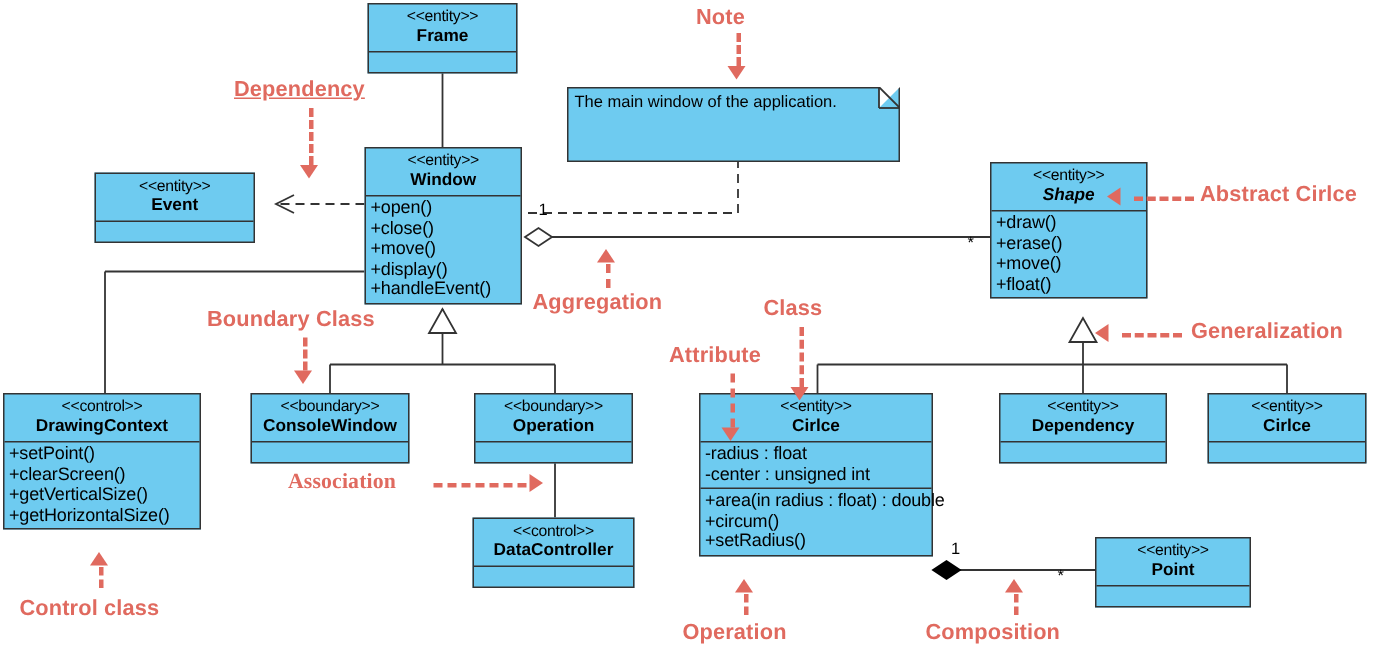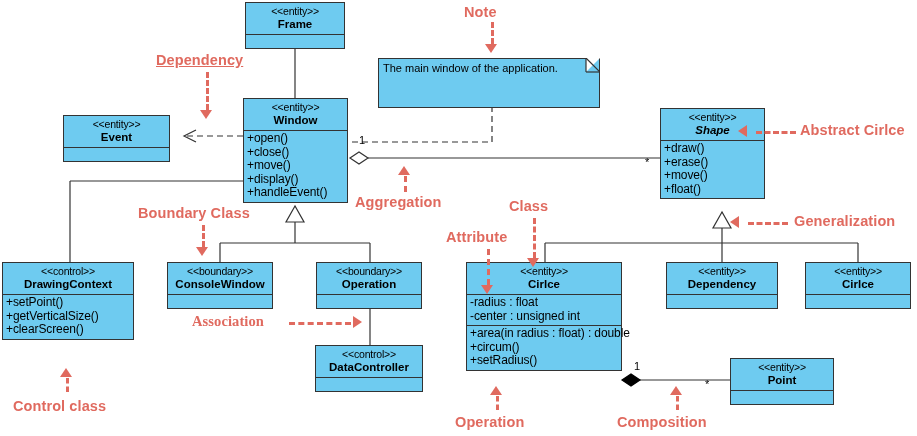--- a/index.html
+++ b/index.html
@@ -227,22 +227,23 @@
     </div>
   </div>
 
   <div class="uml-class" style="left:2px; top:262px; width:132px;">
     <div class="uml-head">
       <span class="stereotype">&lt;&lt;control&gt;&gt;</span>
       <span class="cls-name">DrawingContext</span>
     </div>
     <div class="uml-compartment">
       <span class="member">+setPoint()</span>
+      <span class="member">+clearScreen()</span>
       <span class="member">+getVerticalSize()</span>
-      <span class="member">+clearScreen()</span>
+      <span class="member">+getHorizontalSize()</span>
     </div>
   </div>
 
   <div class="uml-class" style="left:167px; top:262px; width:106px;">
     <div class="uml-head">
       <span class="stereotype">&lt;&lt;boundary&gt;&gt;</span>
       <span class="cls-name">ConsoleWindow</span>
     </div>
     <div class="uml-compartment empty"></div>
   </div>

